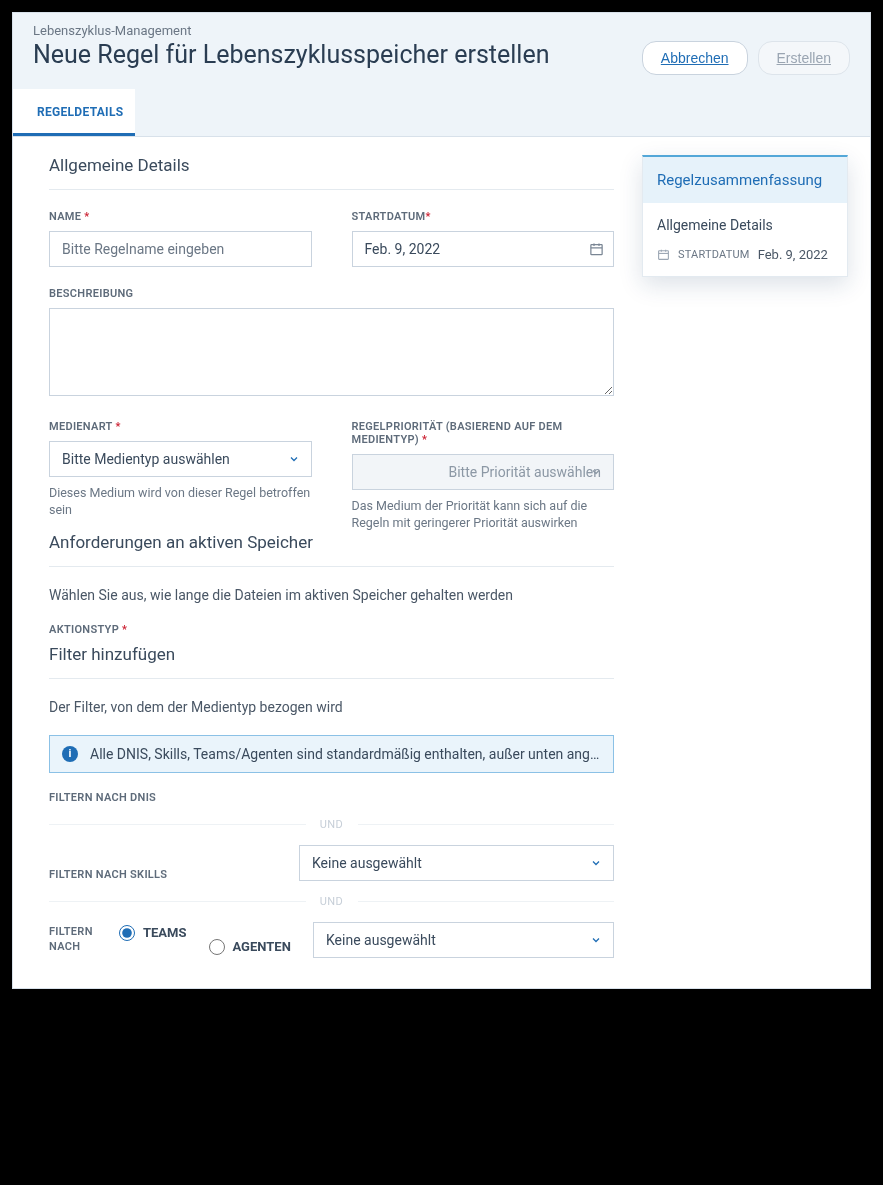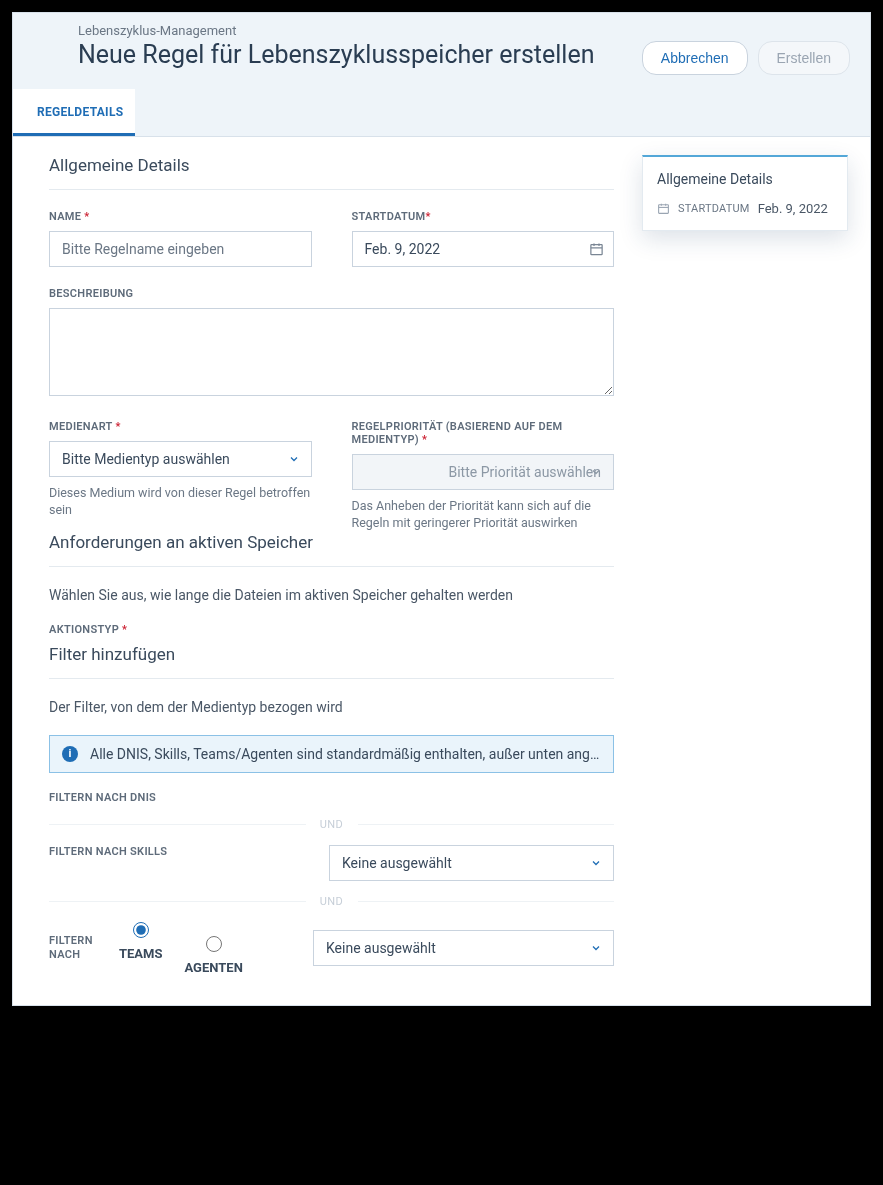--- a/index.html
+++ b/index.html
@@ -10,21 +10,20 @@
   }
   .window {
     width: 859px;
     background: #eef4f9;
     border: 1px solid #d8e1ea;
   }
   .header {
     padding: 10px 20px 14px 20px;
     display: flex;
     align-items: flex-start;
-    margin-left: 45px;
   }
   .header-left { flex: 1; }
   .breadcrumb {
     font-size: 13px;
     color: #6b7785;
     margin-bottom: 2px;
   }
   .page-title {
     font-size: 25px;
     font-weight: 400;
@@ -35,20 +34,21 @@
     gap: 10px;
     margin-top: 18px;
   }
   .btn {
     padding: 8px 18px;
     font-size: 14px;
     border: 1px solid #c9d3de;
     background: #fff;
     border-radius: 14px;
     cursor: pointer;
+    text-decoration: underline;
   }
   .btn-cancel { color: #1f6db5; }
   .btn-create { color: #9aa5b2; background: #f4f7fa; border-color: #dde4eb; cursor: not-allowed; }
   .tabs {
     border-bottom: 1px solid #d8e1ea;
     background: #eef4f9;
     padding-left: 0;
     display:flex;
   }
   .tab {
@@ -149,22 +149,21 @@
   .info-box .text { overflow: hidden; text-overflow: ellipsis; }
   .info-icon {
     width: 16px; height: 16px; border-radius: 50%;
     background: #1f6db5; color: #fff;
     display: inline-flex; align-items: center; justify-content: center;
     font-size: 11px; font-weight: 700;
     flex-shrink: 0;
   }
   .filter-row {
     display: flex;
-    align-items: flex-start;
-    gap: 30px;
+    align-items: flex-end;
     margin-bottom: 6px;
   }
   .filter-label {
     font-size: 11px;
     font-weight: 600;
     color: #5e6b7a;
     letter-spacing: .3px;
     width: 250px;
   }
   .filter-control { flex: 1; }
@@ -180,21 +179,21 @@
     content: "";
     position: absolute;
     top: 50%;
     width: calc(50% - 26px);
     border-top: 1px solid #eef2f5;
   }
   .and-divider::before { left: 0; }
   .and-divider::after { right: 0; }
   .radio-item {
     display: inline-flex; align-items: center; gap: 8px;
-    font-size: 13px; font-weight: 700; color: #3a4a5c; flex-direction: column;
+    font-size: 13px; font-weight: 700; color: #3a4a5c;
   }
   .radio-item input { width: 16px; height: 16px; accent-color:#1f6db5; }
   .filter-row-last {
     display:flex; align-items:center; gap:14px;
   }
   .filter-row-last .small-label {
     font-size: 11px; font-weight: 600; color:#5e6b7a; letter-spacing:.3px;
     width: 56px; line-height:1.3;
   }
   .filter-row-last .radio-cluster {
@@ -300,21 +299,21 @@
         <div class="col">
           <label class="label"><span>REGELPRIORITÄT (BASIEREND AUF DEM MEDIENTYP)</span> <span class="req">*</span></label>
           <div class="select-wrap">
             <div class="input select-disabled" style="cursor:not-allowed;text-align:right;">Bitte Priorität auswählen</div>
             <span class="chev" style="color:#8c98a5;">
               <svg width="12" height="12" viewBox="0 0 24 24" fill="none" stroke="currentColor" stroke-width="2.5">
                   <polyline points="6 9 12 15 18 9"></polyline>
                 </svg>
             </span>
           </div>
-          <div class="helper">Das Anheben der Priorität kann sich auf die Regeln mit geringerer Priorität auswirken</div>
+          <div class="helper">Das Medium der Priorität kann sich auf die Regeln mit geringerer Priorität auswirken</div>
         </div>
       </div>
 
       <h2 class="section-title mt">Anforderungen an aktiven Speicher</h2>
       <p class="desc">Wählen Sie aus, wie lange die Dateien im aktiven Speicher gehalten werden</p>
 
       <div style="width:252px; margin-bottom:8px;">
         <label class="label"><span>AKTIONSTYP</span> <span class="req">*</span></label>
       </div>
 
@@ -369,20 +368,21 @@
                 </svg>
             </span>
           </div>
         </div>
       </div>
 
     </div>
 
     <div class="sidebar">
       <div class="summary-card">
+        <div class="summary-head">Regelzusammenfassung</div>
         <div class="summary-body">
           <div class="summary-section">Allgemeine Details</div>
           <div class="summary-row">
             <span style="color:#9aa5b2;">
               <svg width="13" height="13" viewBox="0 0 24 24" fill="none" stroke="currentColor" stroke-width="2">
                   <rect x="3" y="5" width="18" height="16" rx="1"></rect>
                   <line x1="3" y1="10" x2="21" y2="10"></line>
                   <line x1="8" y1="3" x2="8" y2="7"></line>
                   <line x1="16" y1="3" x2="16" y2="7"></line>
                 </svg>

